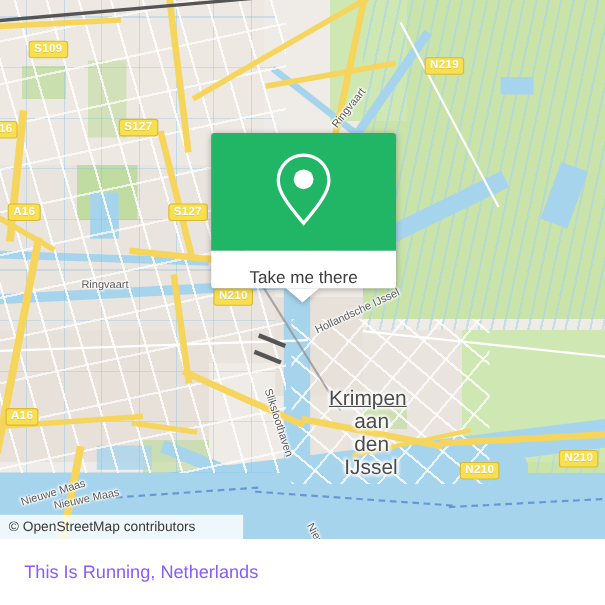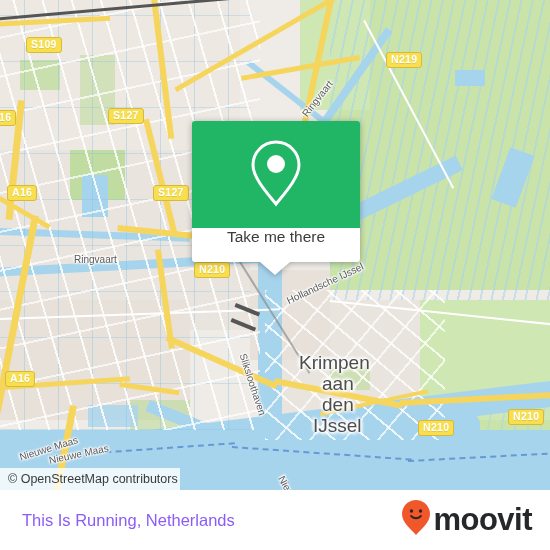--- a/index.html
+++ b/index.html
@@ -46,34 +46,34 @@
   .plabel{
     position:absolute;color:#4d4d4d;font-size:19px;white-space:nowrap;text-align:center;
     line-height:22px;
     text-shadow:1px 0 3px #fff,-1px 0 3px #fff,0 1px 3px #fff,0 -1px 3px #fff,
                 2px 2px 3px #fff,-2px -2px 3px #fff;
   }
   .dashline{position:absolute;border-top:2px dashed #5b8fd0;transform-origin:0 0;opacity:.85;}
 
   
   #attrib{
-    position:absolute;left:0;top:468px;height:22px;width:180px;
+    position:absolute;left:0;top:468px;height:22px;width:221px;
     background:rgba(255,255,255,.80);
     display:flex;align-items:center;
     padding-left:8px;box-sizing:border-box;
     font-size:12.5px;color:#3a3a3a;
   }
 
   
   #popup{position:absolute;left:192px;top:121px;width:168px;height:141px;
     filter:drop-shadow(0 1px 3px rgba(0,0,0,.30));}
   #popup-head{width:168px;height:107px;background:#21B566;border-radius:3px 3px 0 0;
     display:flex;align-items:center;justify-content:center;}
   #popup-foot{width:168px;height:34px;background:#fff;border-radius:0 0 3px 3px;
-    display:flex;align-items:flex-start;justify-content:center;}
+    display:flex;align-items:flex-end;justify-content:center;}
   #popup-label{font-size:15.5px;color:#3c3c3c;}
   #popup-tail{position:absolute;left:68px;top:141px;width:0;height:0;
     border-left:15px solid transparent;border-right:15px solid transparent;
     border-top:13px solid #fff;}
 
   
   #footer{position:absolute;left:0;top:490px;width:550px;height:60px;background:#fff;
     display:flex;align-items:center;justify-content:space-between;
     padding:0 18px 0 22px;box-sizing:border-box;}
   #footer-title{font-size:16.5px;color:#8b5cf6;}
@@ -192,21 +192,21 @@
       <span class="wlabel" style="left:74px;top:254px;">Ringvaart</span>
       <span class="wlabel" style="left:300px;top:112px;transform:rotate(-52deg);">Ringvaart</span>
       <span class="wlabel" style="left:285px;top:296px;transform:rotate(-25deg);">Hollandsche IJssel</span>
       <span class="wlabel" style="left:248px;top:352px;transform:rotate(72deg);">Sliksloothaven</span>
       <span class="wlabel" style="left:18px;top:452px;transform:rotate(-17deg);">Nieuwe Maas</span>
       <span class="wlabel" style="left:48px;top:455px;transform:rotate(-12deg);">Nieuwe Maas</span>
       <span class="wlabel" style="left:286px;top:474px;transform:rotate(62deg);">Nieu</span>
     </div>
 
     <div class="layer">
-      <span class="plabel" style="left:299px;top:352px;">Krimpen</span>
+      <span class="plabel" style="left:299px;top:352px;text-decoration:underline;">Krimpen</span>
       <span class="plabel" style="left:322px;top:373px;text-align:right;">aan</span>
       <span class="plabel" style="left:322px;top:394px;">den</span>
       <span class="plabel" style="left:313px;top:415px;">IJssel</span>
     </div>
 
     <div class="layer">
       <span class="shield" style="left:26px;top:37px;">S109</span>
       <span class="shield" style="left:108px;top:108px;">S127</span>
       <span class="shield" style="left:-6px;top:110px;">16</span>
       <span class="shield" style="left:7px;top:185px;">A16</span>
@@ -234,26 +234,15 @@
       <div id="popup-foot">
         <span id="popup-label">Take me there</span>
       </div>
       <div id="popup-tail"></div>
     </div>
 
   </div>
 
   <div id="footer">
     <span id="footer-title">This Is Running, Netherlands</span>
-    <div id="brand">
-      <span>
-        <svg width="30" height="38" viewBox="0 0 30 38" aria-hidden="true">
-          <path d="M15 1 C7.3 1 1 7.3 1 15 C1 24 11 31 15 36 C19 31 29 24 29 15 C29 7.3 22.7 1 15 1 Z" fill="#F0582B"></path>
-          <circle cx="10.5" cy="12" r="1.7" fill="#2b2320"></circle>
-          <circle cx="19.5" cy="12" r="1.7" fill="#2b2320"></circle>
-          <path d="M10 17 Q15 21.5 20 17" fill="none" stroke="#2b2320" stroke-width="1.8" stroke-linecap="round"></path>
-        </svg>
-      </span>
-      <span id="brand-word">moovit</span>
-    </div>
   </div>
 
 </div>
 
 </body></html>

